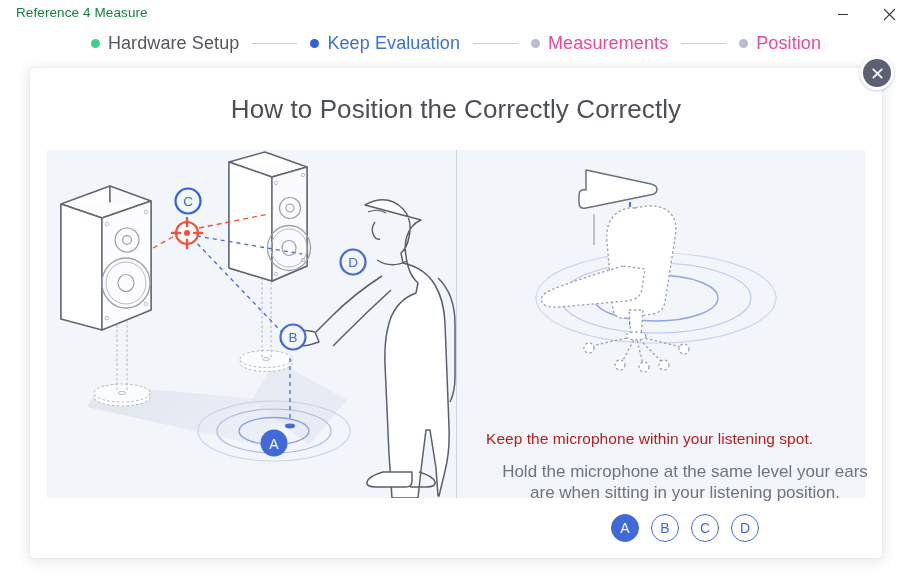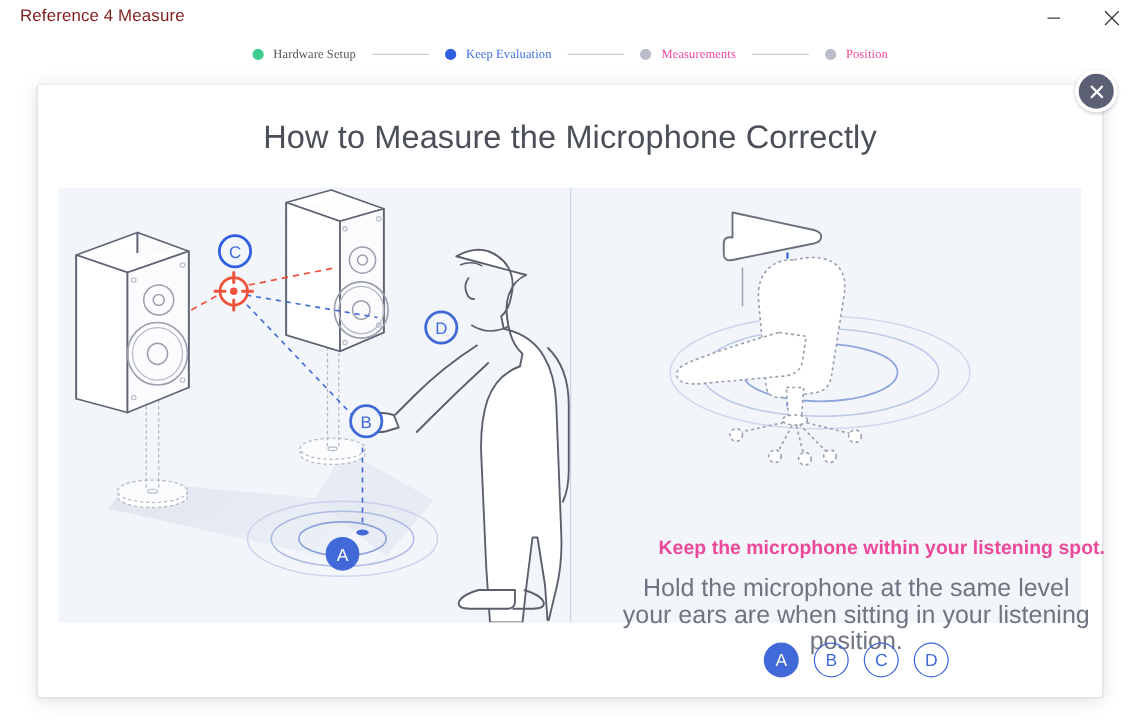--- a/index.html
+++ b/index.html
@@ -25,21 +25,21 @@
   .titlebar {
     position: absolute;
     left: 0; top: 0;
     width: 912px;
     height: 28px;
   }
   .titlebar-title {
     position: absolute;
     left: 16px; top: 5px;
     font-size: 13.5px;
-    color: #7f1d1d;
+    color: #15803d;
     letter-spacing: .1px;
     white-space: nowrap;
   }
   .win-btn {
     position: absolute;
     top: 0;
     width: 46px; height: 28px;
     display: flex;
     align-items: center;
     justify-content: center;
@@ -64,23 +64,22 @@
     gap: 8px;
     white-space: nowrap;
   }
   .step-dot {
     width: 9px; height: 9px;
     border-radius: 50%;
     display: block;
     flex: 0 0 auto;
   }
   .step-label {
-    font-size: 10px;
+    font-size: 18px;
     letter-spacing: .1px;
-    font-family: Liberation Serif, serif;
   }
   .step-line {
     width: 45px;
     height: 1px;
     background: #c9ccd4;
     margin: 0 13px;
     flex: 0 0 auto;
   }
   .step.done .step-label { color: #53565c; }
   .step.current .step-label { color: #3b6fe0; }
@@ -141,32 +140,32 @@
   }
   .illus-left { left: 0; width: 409px; }
   .illus-right { left: 410px; width: 408px; }
   .illus svg { display: block; }
 
   
   .rp-head {
     position: absolute;
     left: 456px; top: 362px;
     width: 398px;
-    text-align: right;
+    text-align: left;
     font-size: 15.5px;
-    font-weight: bold;
-    color: #ec4899;
+    font-weight: normal;
+    color: #b91c1c;
     letter-spacing: .05px;
   }
   .rp-sub {
     position: absolute;
     left: 466px; top: 393px;
     width: 378px;
     text-align: center;
-    font-size: 20px;
+    font-size: 17px;
     color: #6e7480;
     line-height: 21px;
   }
   .rp-pager {
     position: absolute;
     left: 456px; top: 446px;
     width: 398px;
     display: flex;
     align-items: center;
     justify-content: center;
@@ -239,21 +238,21 @@
   </div>
 
   <div class="card">
 
     <div class="card-close">
       <svg width="11" height="11" viewBox="0 0 11 11">
         <path d="M1.3 1.3 L9.7 9.7 M9.7 1.3 L1.3 9.7" stroke="#ffffff" stroke-width="1.7" stroke-linecap="round" fill="none"></path>
       </svg>
     </div>
 
-    <div class="card-title">How to Measure the Microphone Correctly</div>
+    <div class="card-title">How to Position the Correctly Correctly</div>
 
     <div class="illus">
 
       <div class="illus-left">
         <svg width="409" height="348" viewBox="0 0 409 348">
           <defs>
             <linearGradient id="coneGrad" x1="0" y1="0" x2="1" y2="0.4">
               <stop offset="0%" stop-color="#dfe4ee" stop-opacity=".95"></stop>
               <stop offset="100%" stop-color="#dfe4ee" stop-opacity=".35"></stop>
             </linearGradient>

